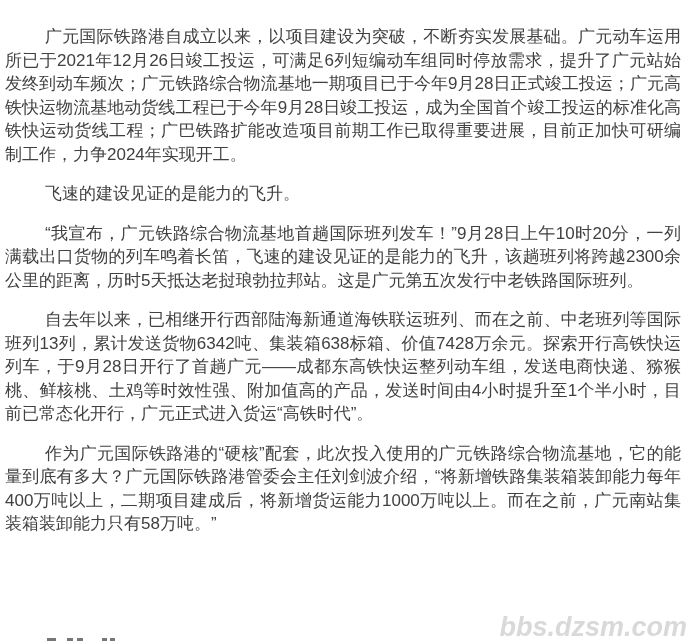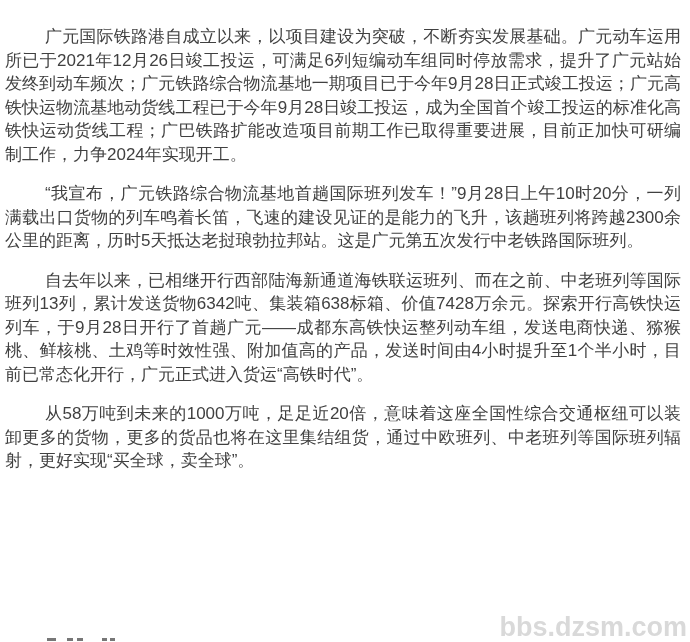--- a/index.html
+++ b/index.html
@@ -52,31 +52,33 @@
   .watermark {
     position: absolute;
     right: 3px;
     bottom: 1px;
     font-family: "Liberation Sans", sans-serif;
     font-size: 27px;
     font-weight: bold;
     line-height: 1;
     color: #d9d9d9;
     white-space: nowrap;
+    font-style: italic;
   }
 </style>
 </head>
 <body>
 
 <div class="page">
   <div class="article">
     <p class="para">广元国际铁路港自成立以来，以项目建设为突破，不断夯实发展基础。广元动车运用所已于2021年12月26日竣工投运，可满足6列短编动车组同时停放需求，提升了广元站始发终到动车频次；广元铁路综合物流基地一期项目已于今年9月28日正式竣工投运；广元高铁快运物流基地动货线工程已于今年9月28日竣工投运，成为全国首个竣工投运的标准化高铁快运动货线工程；广巴铁路扩能改造项目前期工作已取得重要进展，目前正加快可研编制工作，力争2024年实现开工。</p>
+    <p class="para">飞速的建设见证的是能力的飞升。</p>
     <p class="para">“我宣布，广元铁路综合物流基地首趟国际班列发车！”9月28日上午10时20分，一列满载出口货物的列车鸣着长笛，飞速的建设见证的是能力的飞升，该趟班列将跨越2300余公里的距离，历时5天抵达老挝琅勃拉邦站。这是广元第五次发行中老铁路国际班列。</p>
     <p class="para">自去年以来，已相继开行西部陆海新通道海铁联运班列、而在之前、中老班列等国际班列13列，累计发送货物6342吨、集装箱638标箱、价值7428万余元。探索开行高铁快运列车，于9月28日开行了首趟广元——成都东高铁快运整列动车组，发送电商快递、猕猴桃、鲜核桃、土鸡等时效性强、附加值高的产品，发送时间由4小时提升至1个半小时，目前已常态化开行，广元正式进入货运“高铁时代”。</p>
-    <p class="para">从58万吨到未来的1000万吨，足足近20倍，意味着这座全国性综合交通枢纽可以装卸更多的货物，更多的货品也将在这里集结组货，通过中欧班列、中老班列等国际班列辐射，更好实现“买全球，卖全球”。</p>
+    <p class="para">作为广元国际铁路港的“硬核”配套，此次投入使用的广元铁路综合物流基地，它的能量到底有多大？广元国际铁路港管委会主任刘剑波介绍，“将新增铁路集装箱装卸能力每年400万吨以上，二期项目建成后，将新增货运能力1000万吨以上。而在之前，广元南站集装箱装卸能力只有58万吨。”</p>
   </div>
 
   <div class="clipped-line">
     <span class="mark m1"></span>
     <span class="mark m2"></span>
     <span class="mark m3"></span>
     <span class="mark m4"></span>
     <span class="mark m5"></span>
   </div>
 

